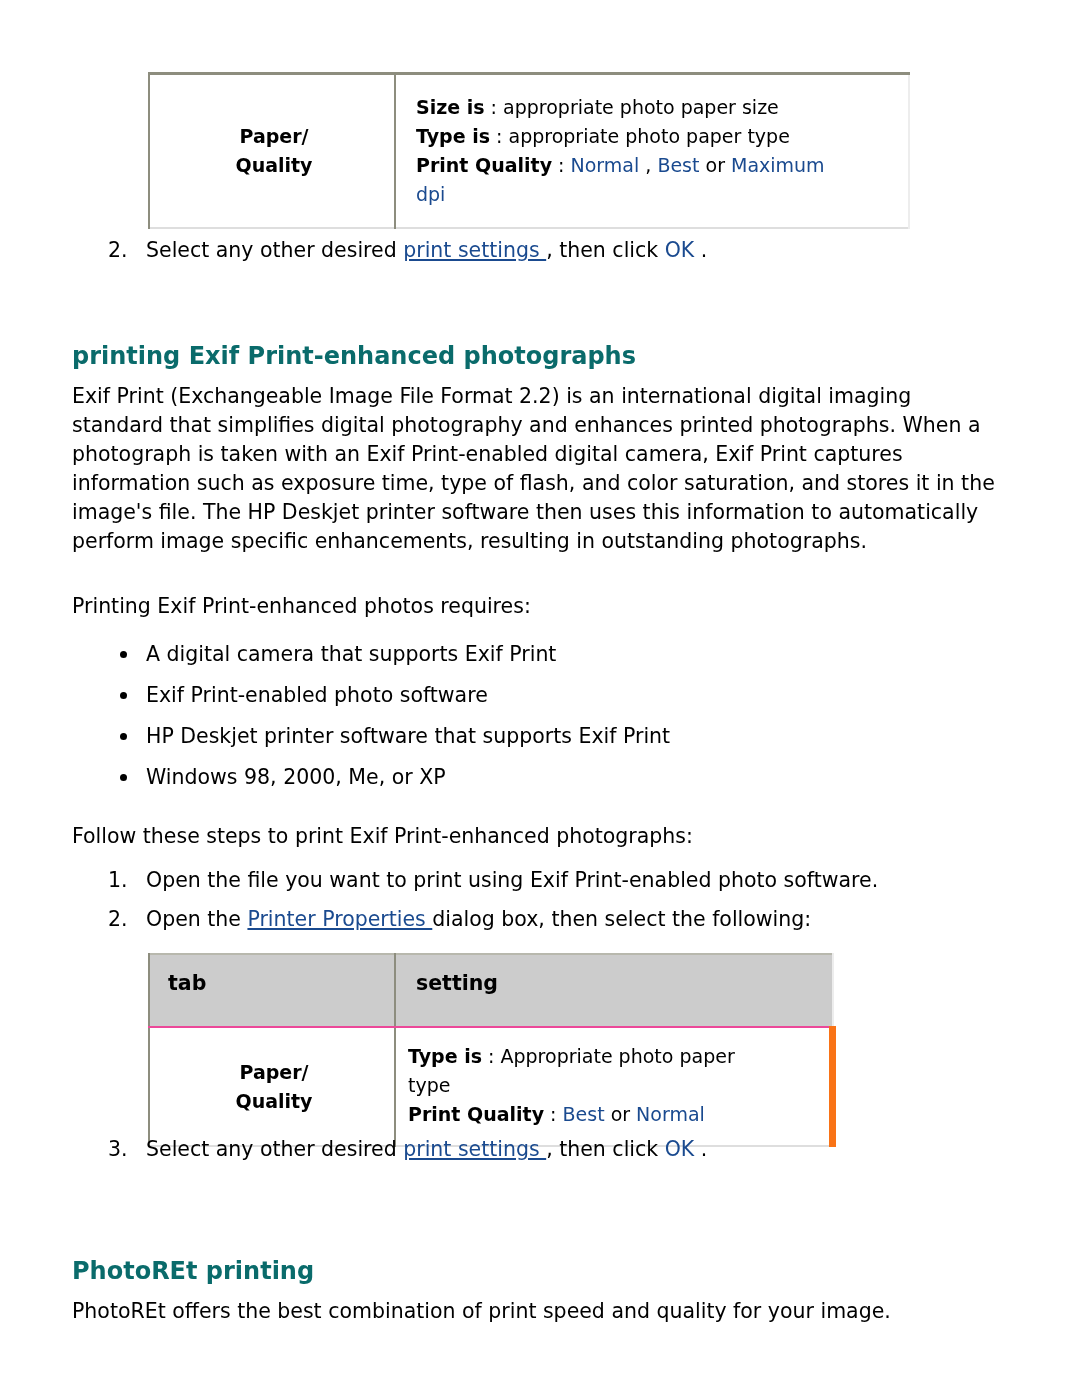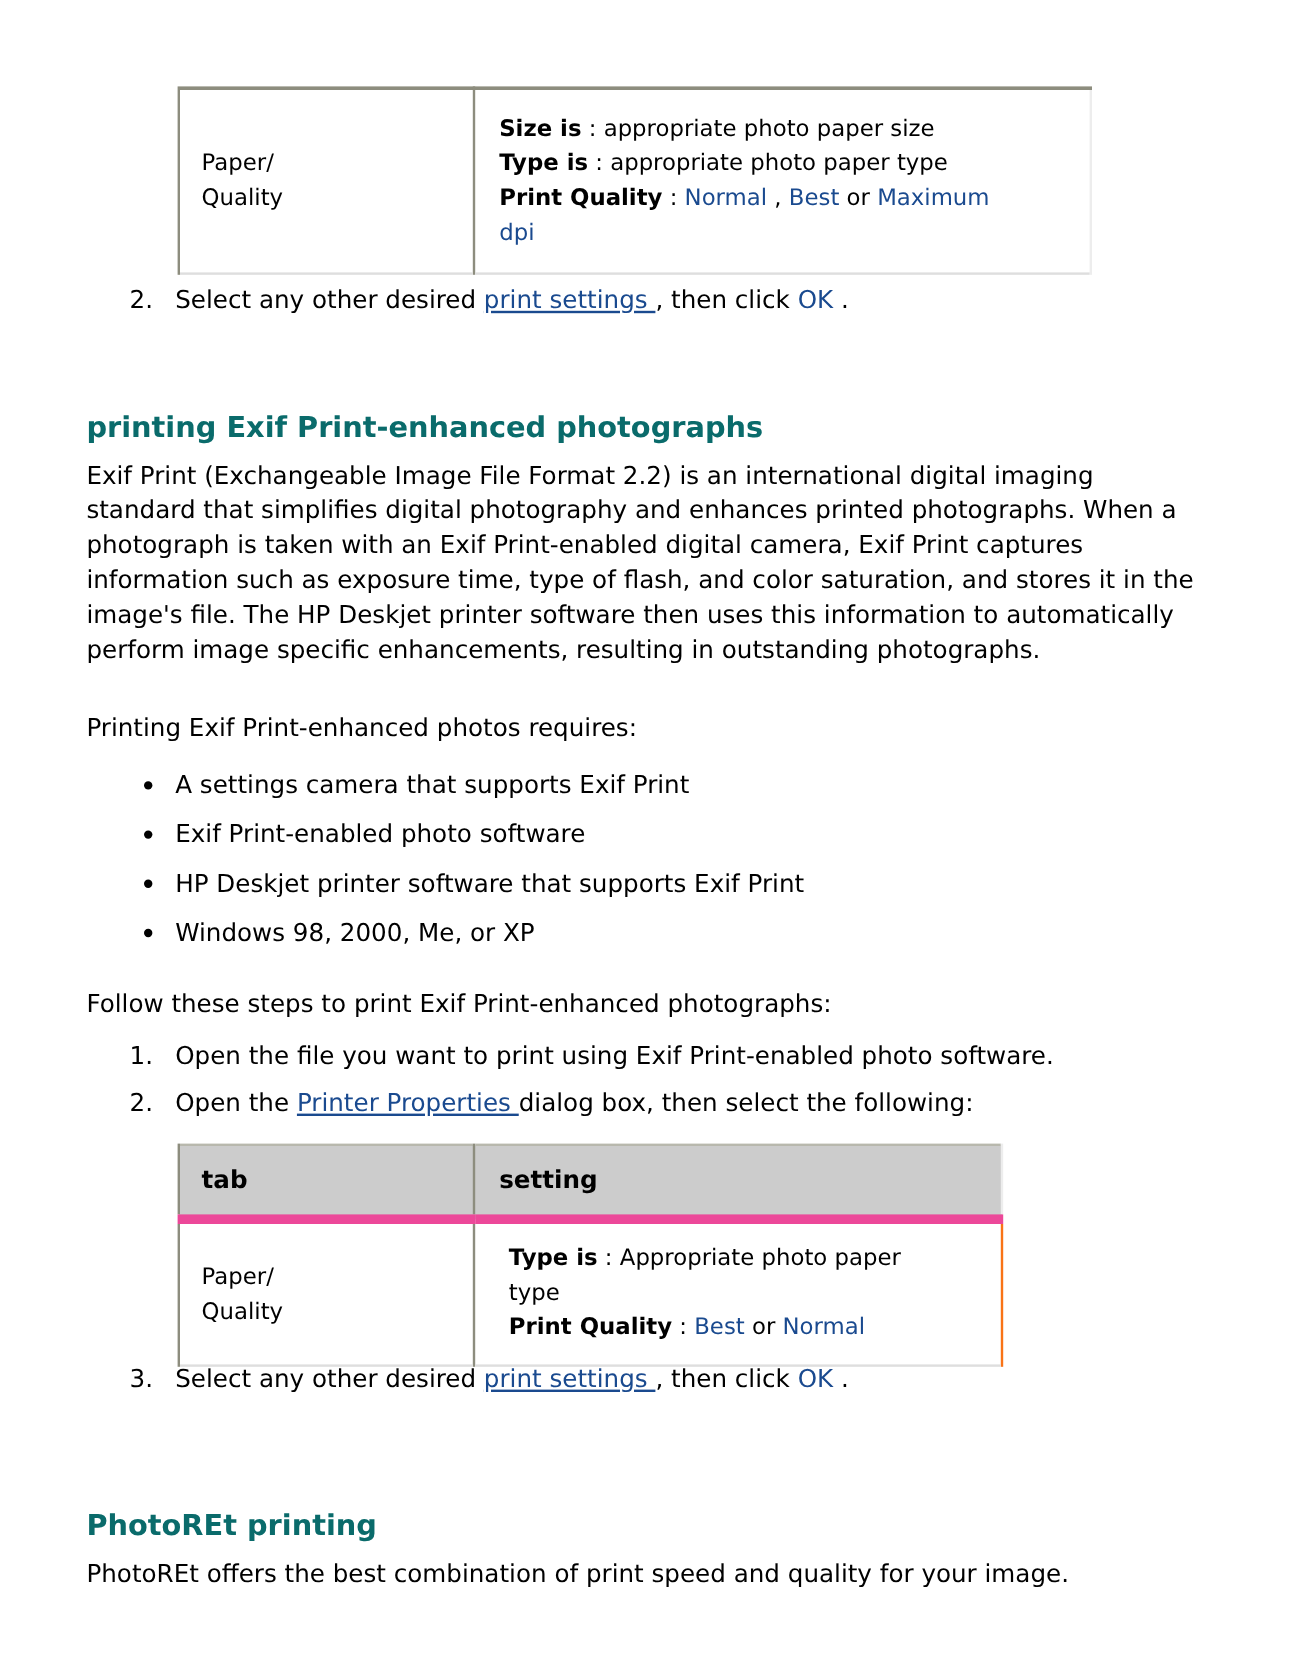--- a/index.html
+++ b/index.html
@@ -64,21 +64,22 @@
     background: #ffffff;
   }
   table.settings td, table.settings th {
     vertical-align: middle;
     text-align: left;
     padding: 10px 14px;
     font-size: 19px;
     line-height: 29px;
   }
   table.settings .col-tab {
-    font-weight: normal;
+    font-weight: bold;
+    text-align: center;
   }
 
   
   #table-paper-quality-1 {
     width: 762px;
     border-top: 3px solid #8d8d7e;
     border-bottom: 2px solid #dedede;
     border-left: none;
     border-right: none;
   }
@@ -101,44 +102,44 @@
   #table-paper-quality-2 {
     width: 688px;
     border-top: 2px solid #b8b8ad;
     border-bottom: 2px solid #dedede;
   }
   #table-paper-quality-2 thead th {
     background: #cccccc;
     font-weight: bold;
     font-size: 20.5px;
     padding-top: 14px;
-    padding-bottom: 14px;
-    border-bottom: 8px solid #ec4899;
+    padding-bottom: 28px;
+    border-bottom: 2px solid #ec4899;
   }
   #table-paper-quality-2 thead th.head-tab {
     width: 212px;
     border-left: 2px solid #8d8d7e;
     border-right: 2px solid #8d8d7e;
     padding-left: 18px;
   }
   #table-paper-quality-2 thead th.head-setting {
     border-right: 2px solid #ededed;
     padding-left: 20px;
   }
   #table-paper-quality-2 td.cell-tab {
     width: 212px;
     border-left: 2px solid #8d8d7e;
     border-right: 2px solid #8d8d7e;
     padding-left: 18px;
     padding-top: 24px;
     padding-bottom: 24px;
   }
   #table-paper-quality-2 td.cell-setting {
-    border-right: 2px solid #f97316;
-    padding-left: 28px;
+    border-right: 7px solid #f97316;
+    padding-left: 12px;
     padding-top: 14px;
     padding-bottom: 16px;
   }
 
   .cell-line { display: block; }
 
   
   ol.num-list {
     margin: 0;
     padding: 0;
@@ -227,21 +228,21 @@
   </div>
 
   <div class="blk h2" style="left:72px; top:342px; width:900px;">printing Exif Print-enhanced photographs</div>
 
   <div class="blk body-text para" style="left:72px; top:382px; width:930px;">Exif Print (Exchangeable Image File Format 2.2) is an international digital imaging standard that simplifies digital photography and enhances printed photographs. When a photograph is taken with an Exif Print-enabled digital camera, Exif Print captures information such as exposure time, type of flash, and color saturation, and stores it in the image's file. The HP Deskjet printer software then uses this information to automatically perform image specific enhancements, resulting in outstanding photographs.</div>
 
   <div class="blk body-text" style="left:72px; top:592px; width:900px;">Printing Exif Print-enhanced photos requires:</div>
 
   <div class="blk body-text" style="left:72px; top:640px; width:900px;">
     <ul class="bullet-list">
-      <li><span class="dot"></span><span>A settings camera that supports Exif Print</span></li>
+      <li><span class="dot"></span><span>A digital camera that supports Exif Print</span></li>
       <li><span class="dot"></span><span>Exif Print-enabled photo software</span></li>
       <li><span class="dot"></span><span>HP Deskjet printer software that supports Exif Print</span></li>
       <li><span class="dot"></span><span>Windows 98, 2000, Me, or XP</span></li>
     </ul>
   </div>
 
   <div class="blk body-text" style="left:72px; top:822px; width:900px;">Follow these steps to print Exif Print-enhanced photographs:</div>
 
   <div class="blk body-text" style="left:72px; top:866px; width:940px;">
     <ol class="num-list">

